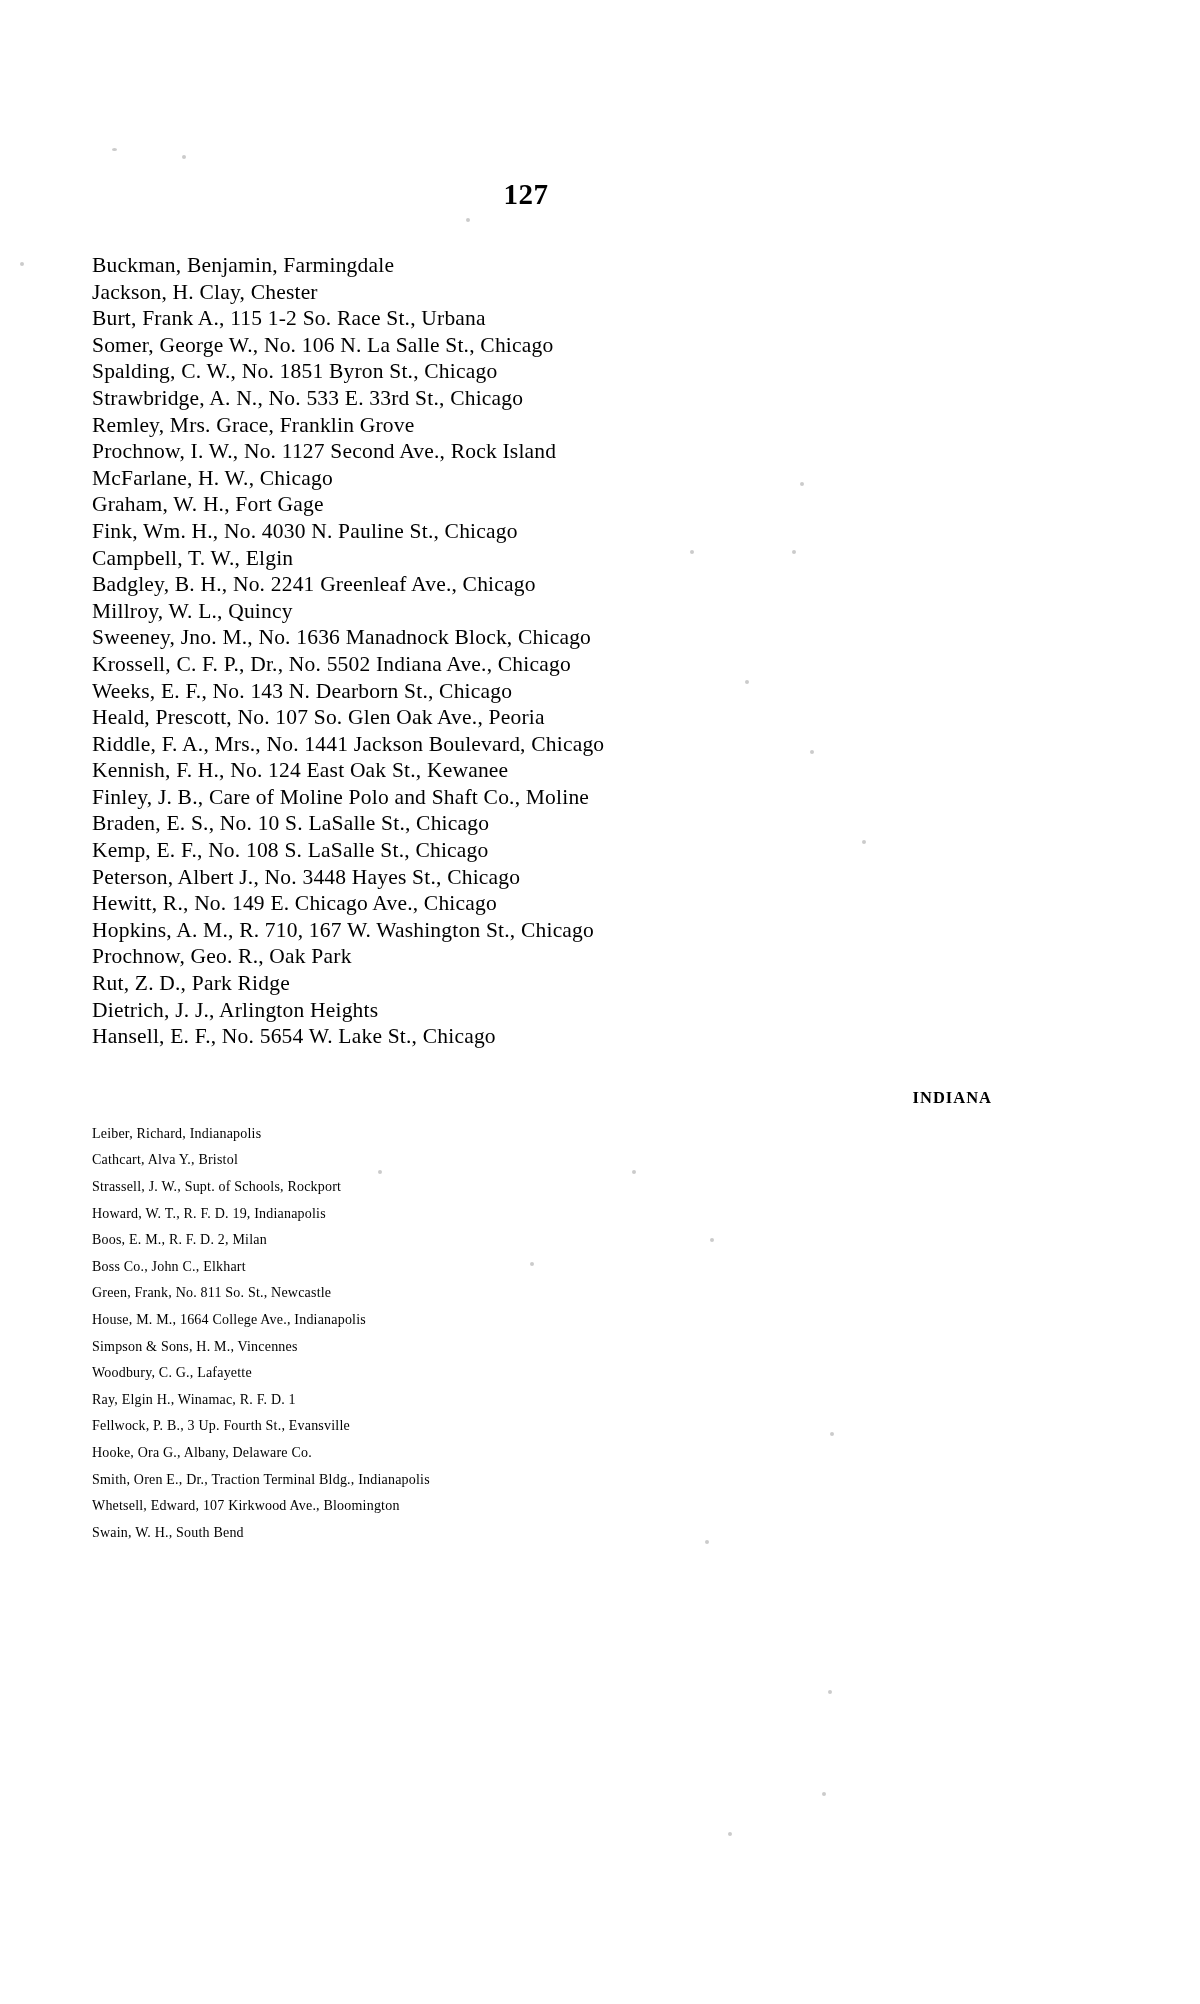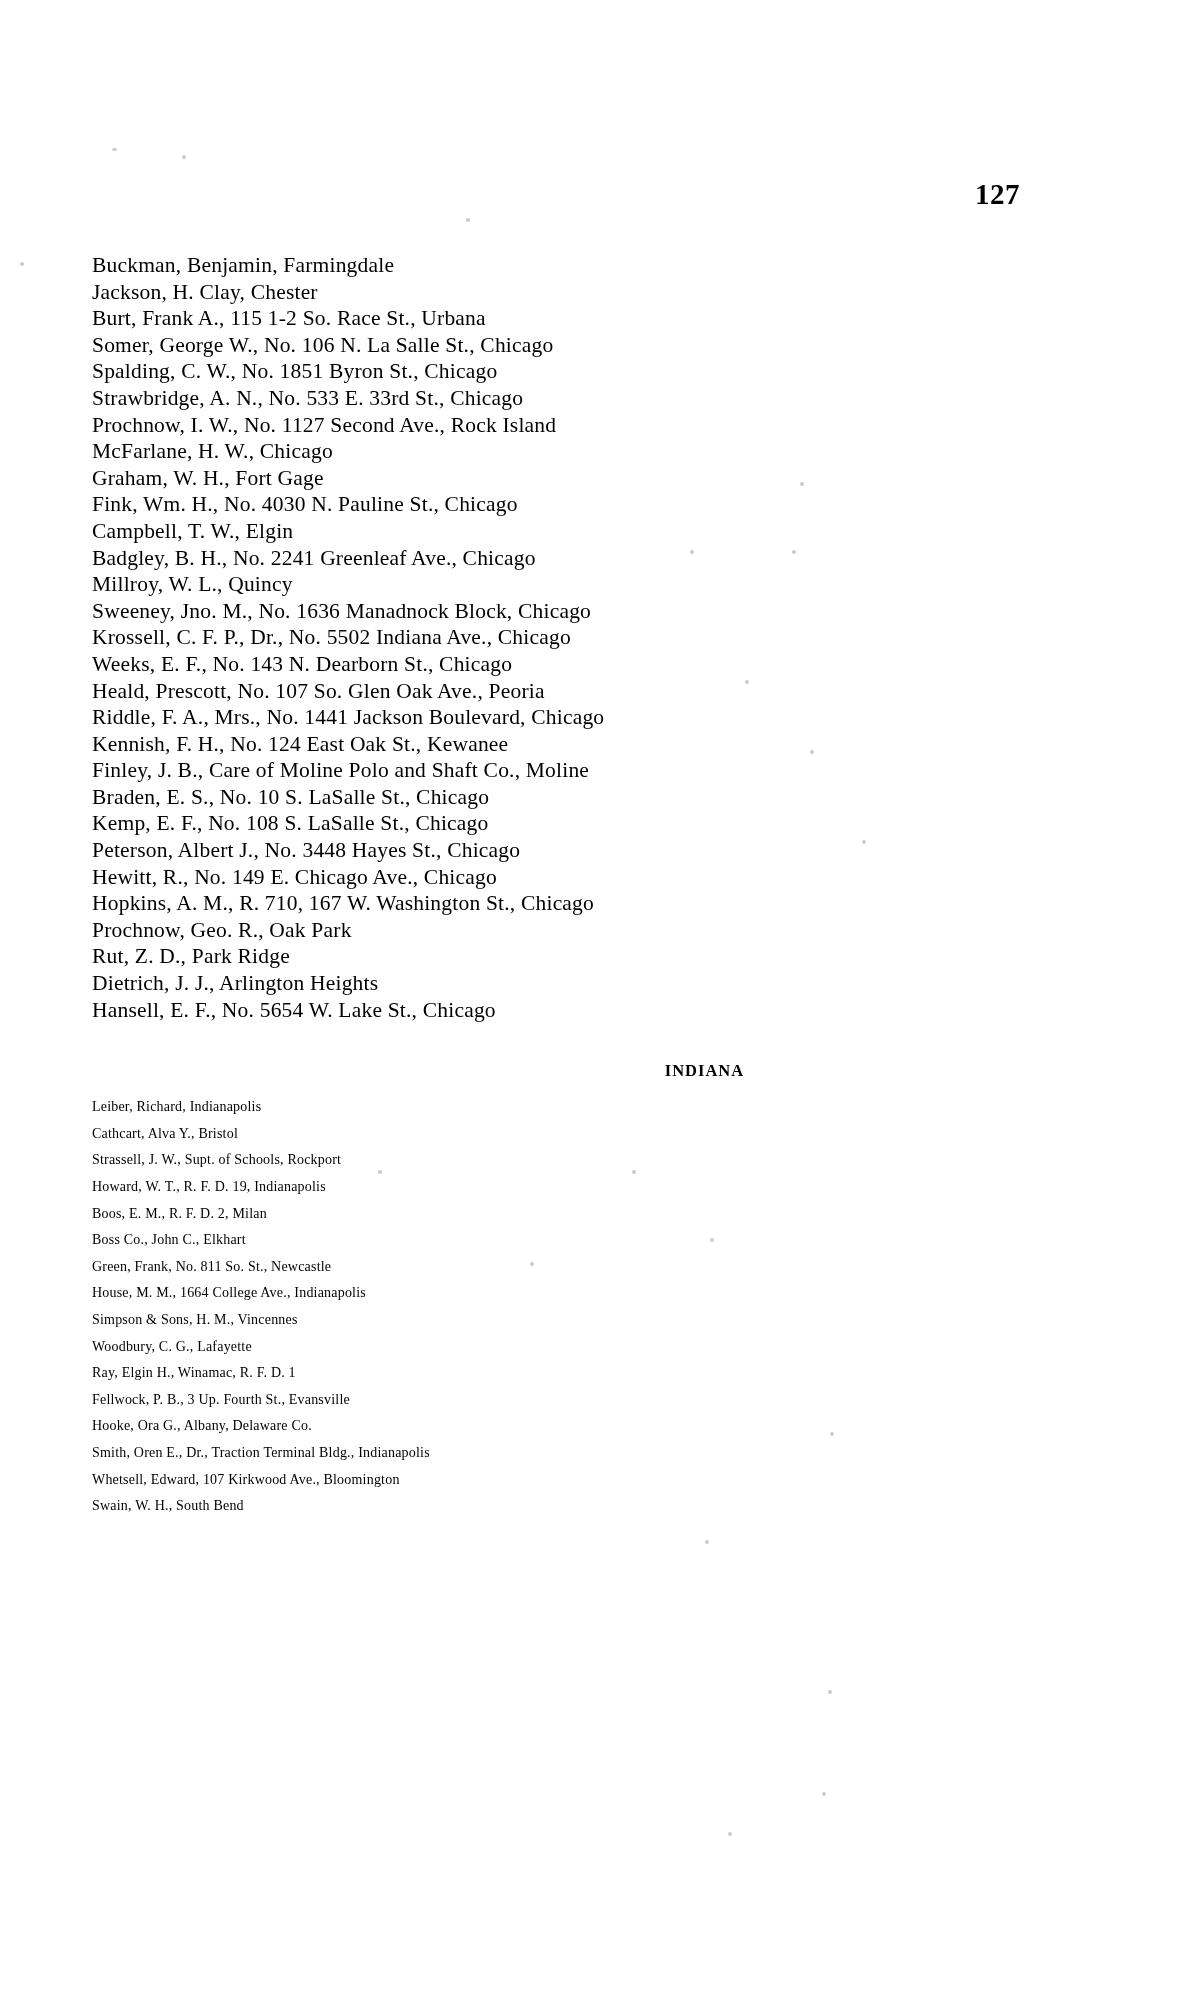--- a/index.html
+++ b/index.html
@@ -17,23 +17,23 @@
   }
   .page {
     position: relative;
     width: 1200px;
     height: 2004px;
     box-sizing: border-box;
   }
   .page-number {
     position: absolute;
     top: 178px;
-    left: 0;
+    left: 16px;
     width: 1020px;
-    text-align: right;
+    text-align: center;
     font-size: 29px;
     font-weight: bold;
     letter-spacing: 0.5px;
   }
   .entry-list {
     position: absolute;
     left: 47px;
     top: 252px;
     width: 900px;
     margin-left: 45px;
@@ -41,21 +41,21 @@
   .entry {
     font-size: 21.5px;
     line-height: 26.6px;
     white-space: nowrap;
     letter-spacing: 0.2px;
   }
   .section-head {
     font-size: 16.5px;
     font-weight: bold;
     letter-spacing: 1px;
-    text-align: center;
+    text-align: right;
     margin-top: 38px;
     margin-bottom: 13px;
     padding-left: 325px;
   }
   .state-list .entry {
     font-size: 14px;
     line-height: 26.6px;
   }
   
   .speck {
@@ -92,20 +92,21 @@
 
   <div class="page-number">127</div>
 
   <div class="entry-list">
     <div class="entry">Buckman, Benjamin, Farmingdale</div>
     <div class="entry">Jackson, H. Clay, Chester</div>
     <div class="entry">Burt, Frank A., 115 1-2 So. Race St., Urbana</div>
     <div class="entry">Somer, George W., No. 106 N. La Salle St., Chicago</div>
     <div class="entry">Spalding, C. W., No. 1851 Byron St., Chicago</div>
     <div class="entry">Strawbridge, A. N., No. 533 E. 33rd St., Chicago</div>
+    <div class="entry">Remley, Mrs. Grace, Franklin Grove</div>
     <div class="entry">Prochnow, I. W., No. 1127 Second Ave., Rock Island</div>
     <div class="entry">McFarlane, H. W., Chicago</div>
     <div class="entry">Graham, W. H., Fort Gage</div>
     <div class="entry">Fink, Wm. H., No. 4030 N. Pauline St., Chicago</div>
     <div class="entry">Campbell, T. W., Elgin</div>
     <div class="entry">Badgley, B. H., No. 2241 Greenleaf Ave., Chicago</div>
     <div class="entry">Millroy, W. L., Quincy</div>
     <div class="entry">Sweeney, Jno. M., No. 1636 Manadnock Block, Chicago</div>
     <div class="entry">Krossell, C. F. P., Dr., No. 5502 Indiana Ave., Chicago</div>
     <div class="entry">Weeks, E. F., No. 143 N. Dearborn St., Chicago</div>

